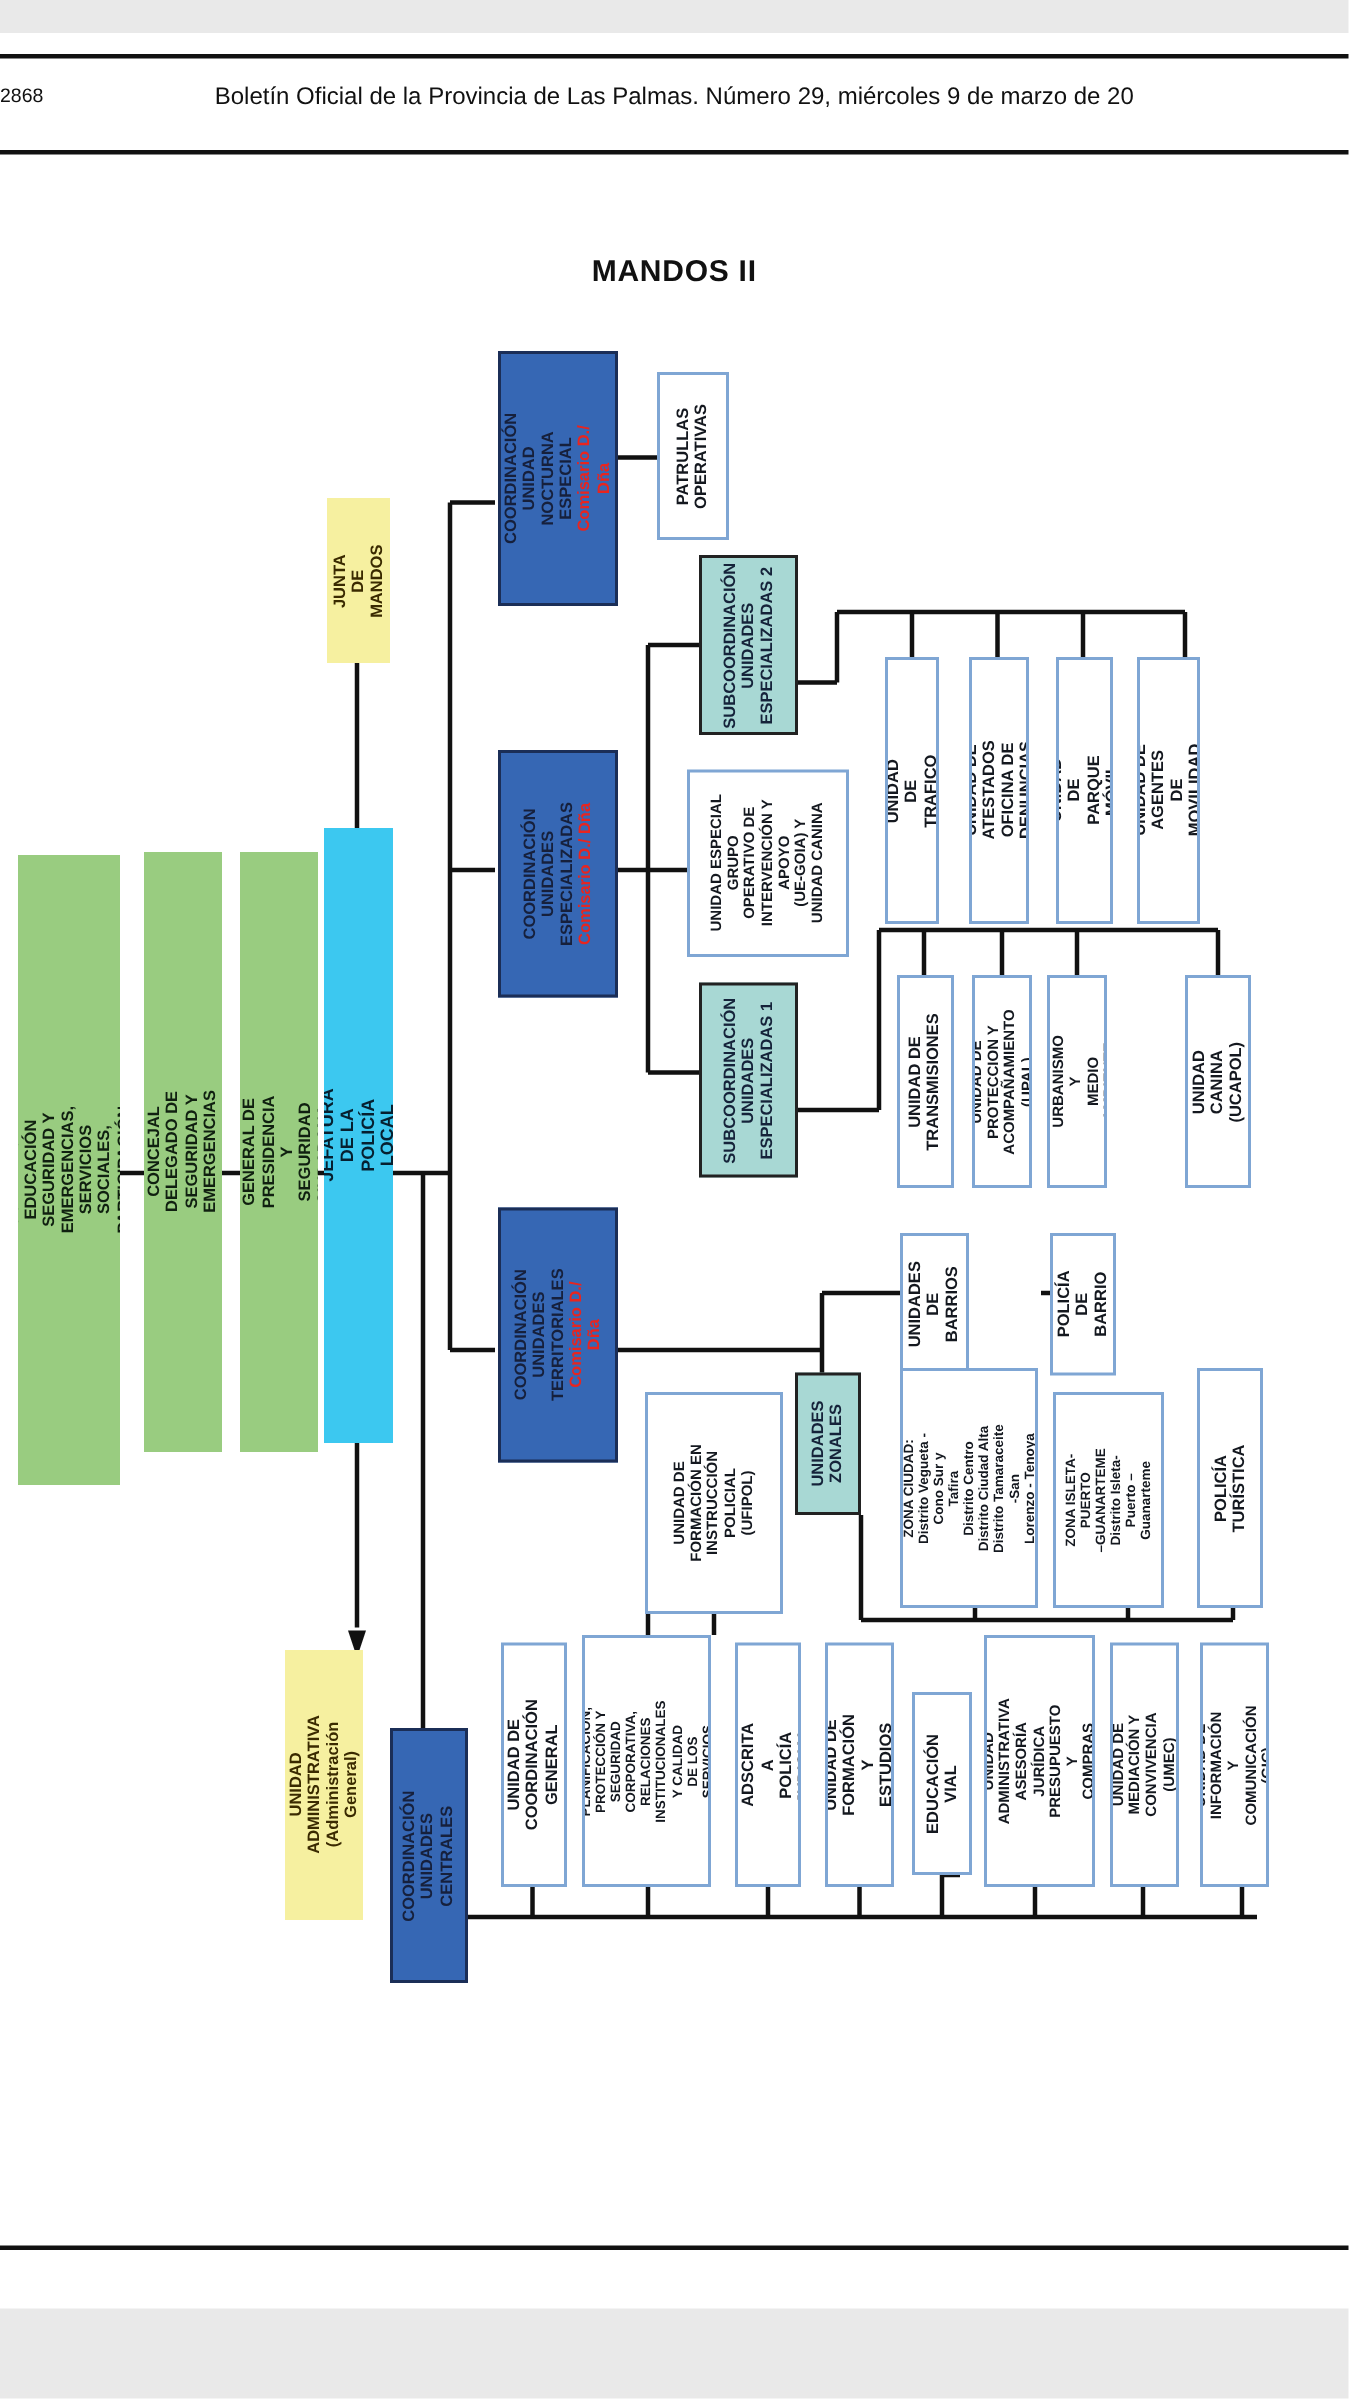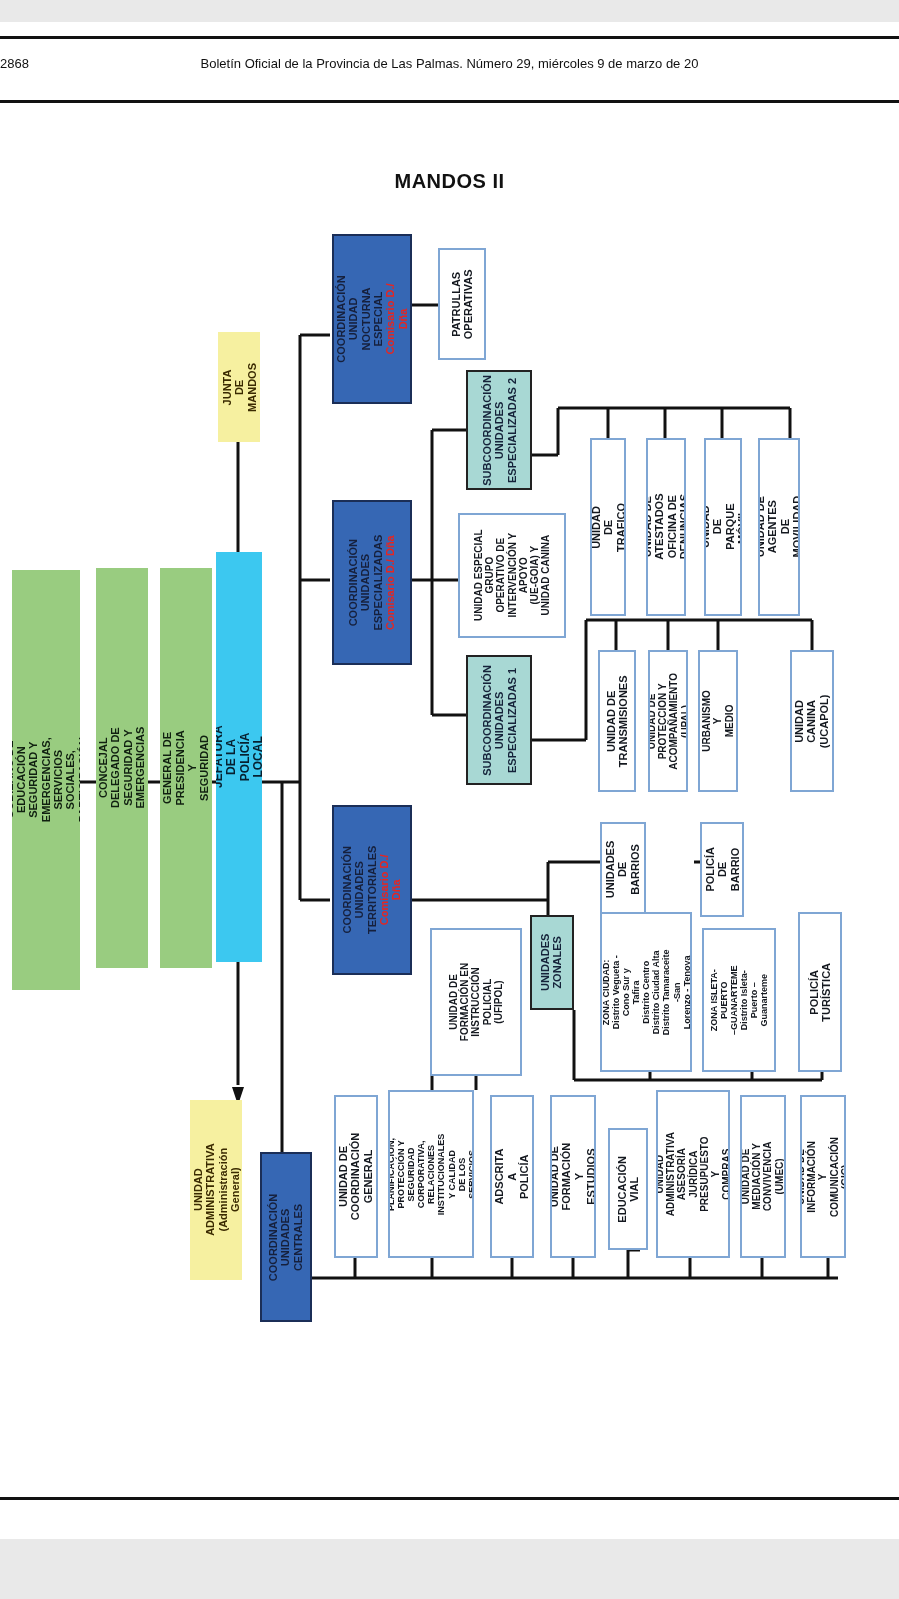--- a/index.html
+++ b/index.html
@@ -28,21 +28,21 @@
   #rule-top    { top:36px;  height:3px; }
   #rule-bottom { top:100px; height:3px; }
   #rule-foot   { top:1497px; height:3px; }
 
   #folio {
     position:absolute; left:0px; top:56px; width:90px;
     font-size:13px; color:#111; font-weight:400; letter-spacing:0px;
   }
   #masthead {
     position:absolute; left:0px; top:56px; width:899px;
-    text-align:center; font-size:13px; color:#111;
+    text-align:center; font-size:16px; color:#111;
     white-space:nowrap; overflow:hidden;
   }
   #side-stamp {
     position:absolute; right:2px; top:130px;
     writing-mode: vertical-rl;
     font-size:9px; color:#999; letter-spacing:1px;
     height:120px; overflow:hidden;
   }
 
   #anexo-title {

